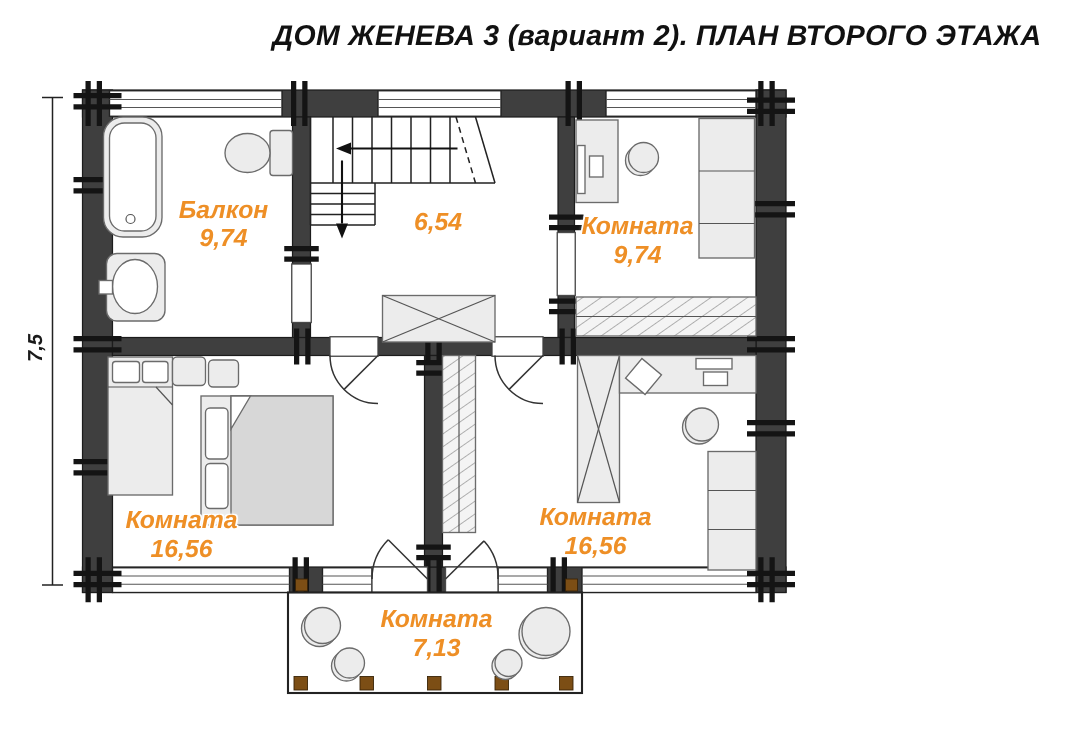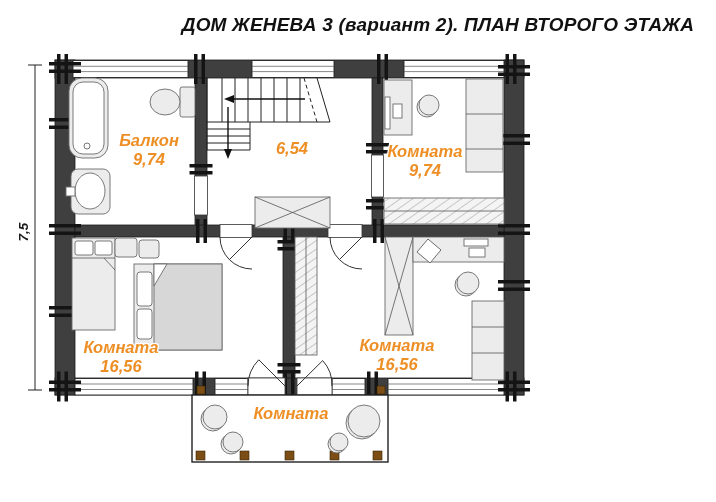--- a/index.html
+++ b/index.html
@@ -337,18 +337,19 @@
   <div class="rlabel" style="left:56px;top:338px;">
     <span>Комната</span>
     <span>16,56</span>
   </div>
   <div class="rlabel" style="left:332px;top:336px;">
     <span>Комната</span>
     <span>16,56</span>
   </div>
   <div class="rlabel" style="left:226px;top:404px;">
     <span>Комната</span>
+    <span>7,13</span>
   </div>
 
   <div class="dim dim-bottom">10,5</div>
   <div class="dim dim-left">7,5</div>
 
 </div>
 
 </body></html>

